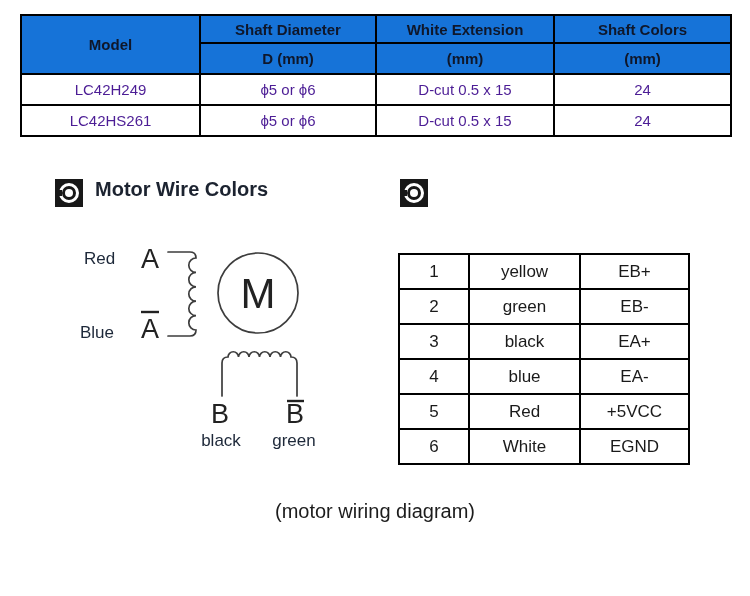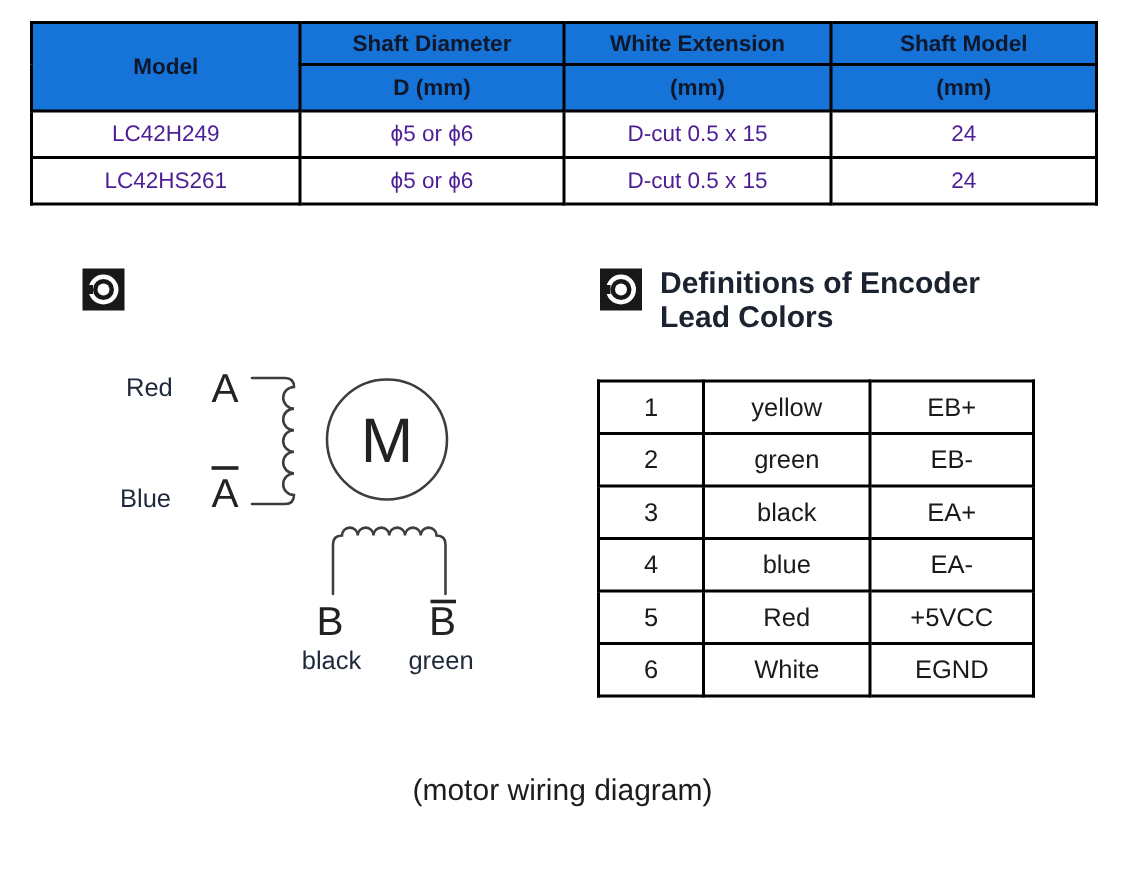--- a/index.html
+++ b/index.html
@@ -49,39 +49,39 @@
     border-collapse:collapse;table-layout:fixed;
   }
   table.enc td{
     border:2px solid #000;height:33px;text-align:center;vertical-align:middle;
     font-size:17px;color:#1a1a1a;padding:0;
   }
 
   
   .caption{
     position:absolute;left:0;top:500px;width:750px;text-align:center;
-    font-size:20px;color:#1c1c1c;margin-top:16px;
+    font-size:20px;color:#1c1c1c;
   }
 </style>
 </head>
 <body>
 
 <table class="spec">
   <colgroup>
       <col style="width:179px">
       <col style="width:176px">
       <col style="width:178px">
       <col style="width:177px">
     </colgroup>
   <tbody>
     <tr class="h1">
       <td class="hdr" rowspan="2">Model</td>
       <td class="hdr">Shaft Diameter</td>
       <td class="hdr">White Extension</td>
-      <td class="hdr">Shaft Model</td>
+      <td class="hdr">Shaft Colors</td>
     </tr>
     <tr class="h2">
       <td class="hdr">D (mm)</td>
       <td class="hdr">(mm)</td>
       <td class="hdr">(mm)</td>
     </tr>
     <tr class="data">
       <td>LC42H249</td>
       <td>ϕ5 or ϕ6</td>
       <td>D-cut 0.5 x 15</td>
@@ -95,31 +95,28 @@
     </tr>
   </tbody>
 </table>
 
 <div class="heading" style="left:55px;top:178px">
   <div class="h-icon">
     <div class="ring"></div>
     <div class="notch"></div>
     <div class="dot"></div>
   </div>
+  <div class="h-text">Motor Wire Colors</div>
 </div>
 
 <div class="heading" style="left:400px;top:178px">
   <div class="h-icon">
     <div class="ring"></div>
     <div class="notch"></div>
     <div class="dot"></div>
-  </div>
-  <div class="h-text">
-    <div>Definitions of Encoder</div>
-    <div>Lead Colors</div>
   </div>
 </div>
 
 <svg class="diagram" width="280" height="218" viewBox="0 0 280 218">
 
   <text class="color-lbl" x="24" y="28">Red</text>
   <text class="terminal" x="90" y="32" text-anchor="middle">A</text>
   <text class="color-lbl" x="20" y="102">Blue</text>
   <text class="terminal" x="90" y="102" text-anchor="middle">A</text>
   <line class="bar" x1="81" y1="76" x2="99" y2="76"></line>

